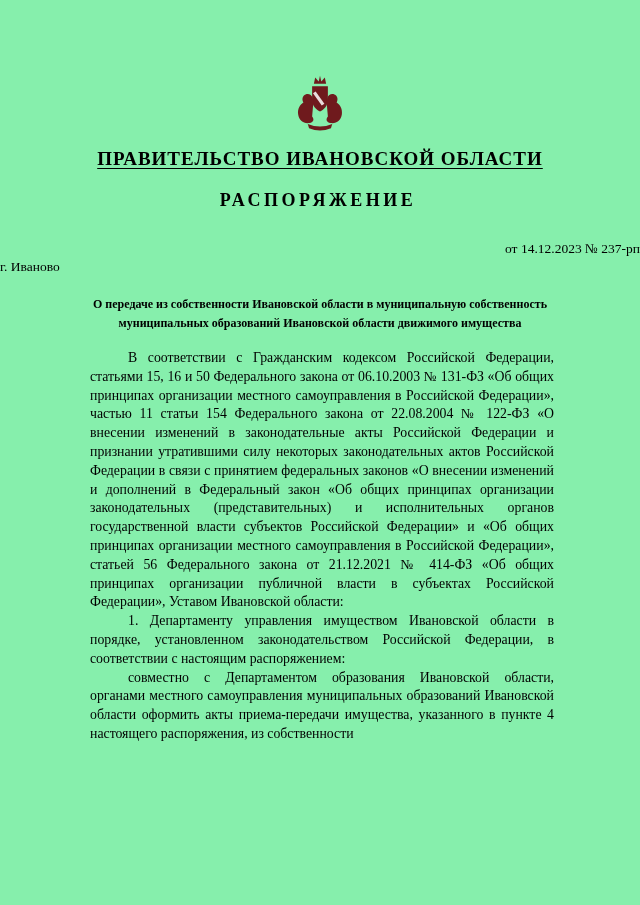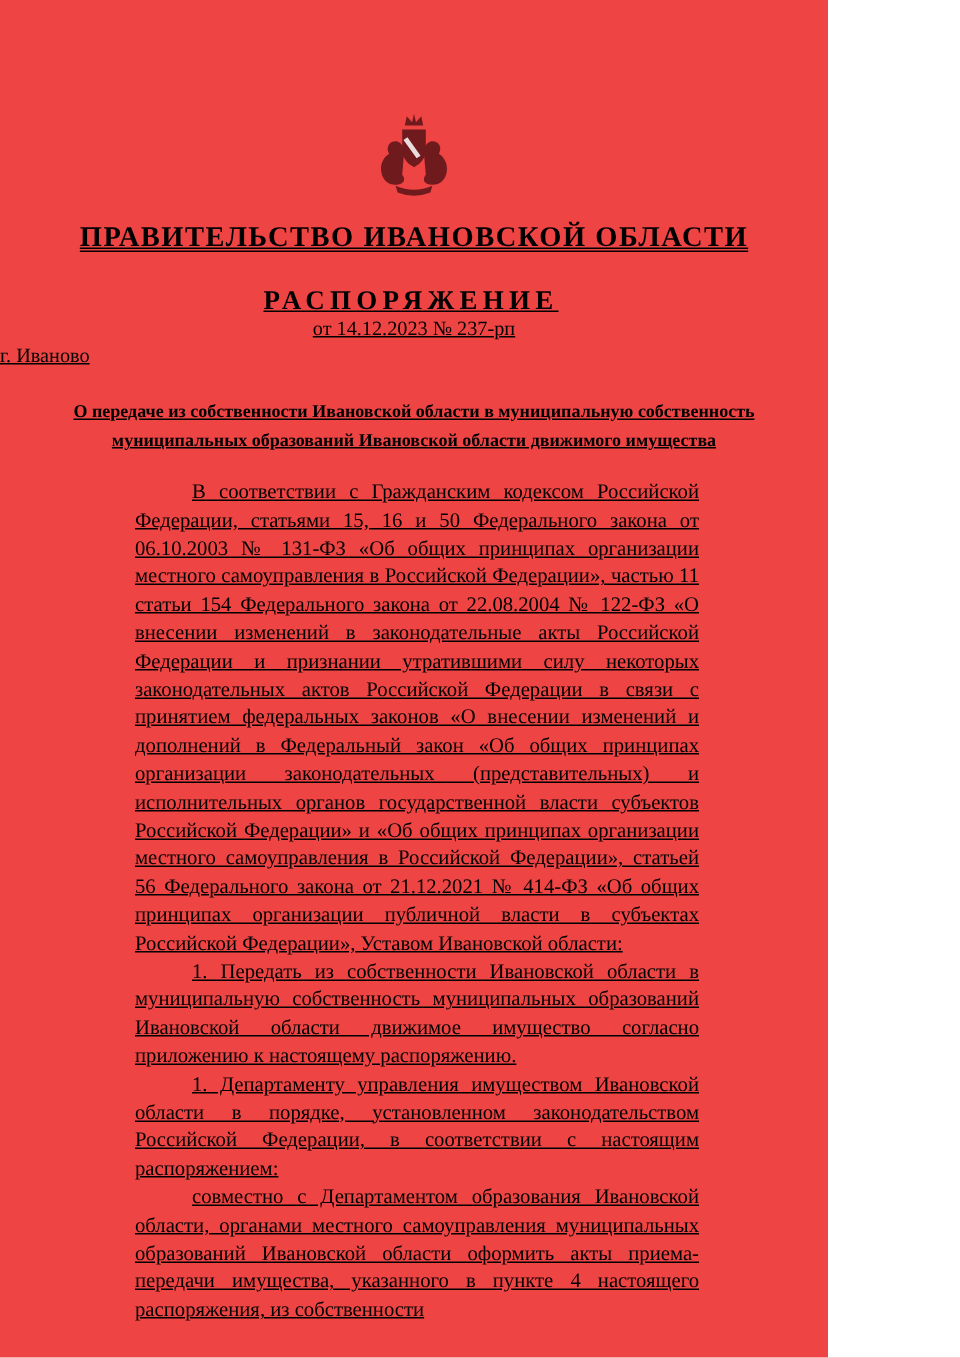--- a/index.html
+++ b/index.html
@@ -2,27 +2,26 @@
 <html><head>
 <meta charset="utf-8">
 <style>
   html, body {
     margin: 0;
     padding: 0;
     background: #ffffff;
   }
   .page {
     position: relative;
-    width: 552px;
+    width: 640px;
     height: 905px;
-    background: #ef4444;
+    background: #86efac;
     font-family: "Liberation Serif", serif;
     color: #000000;
     overflow: hidden;
-    text-decoration: underline;
   }
   .emblem-wrap {
     display: flex;
     justify-content: center;
     padding-top: 72px;
   }
   .authority {
     margin: 16px 0 0 0;
     text-align: center;
     font-size: 19px;
@@ -32,21 +31,22 @@
     text-underline-offset: 3px;
   }
   .doc-type {
     margin: 20px 4px 0 0;
     text-align: center;
     font-size: 18px;
     font-weight: bold;
     letter-spacing: 3.5px;
   }
   .date-line {
-    text-align: center;
+    margin-top: 30px;
+    text-align: right;
     font-size: 13.5px;
   }
   .city-line {
     margin-top: 2px;
     font-size: 13.5px;
   }
   .doc-subject {
     margin: 20px auto 0 auto;
     max-width: 478px;
     text-align: center;
@@ -94,18 +94,17 @@
   <h2 class="doc-type">РАСПОРЯЖЕНИЕ</h2>
 
   <div class="date-line">от 14.12.2023 № 237-рп</div>
 
   <div class="city-line">г. Иваново</div>
 
   <div class="doc-subject">О передаче из собственности Ивановской области в муниципальную собственность муниципальных образований Ивановской области движимого имущества</div>
 
   <div class="doc-body">
     <p>В соответствии с Гражданским кодексом Российской Федерации, статьями 15, 16 и 50 Федерального закона от 06.10.2003 № 131-ФЗ «Об общих принципах организации местного самоуправления в Российской Федерации», частью 11 статьи 154 Федерального закона от 22.08.2004 № 122-ФЗ «О внесении изменений в законодательные акты Российской Федерации и признании утратившими силу некоторых законодательных актов Российской Федерации в связи с принятием федеральных законов «О внесении изменений и дополнений в Федеральный закон «Об общих принципах организации законодательных (представительных) и исполнительных органов государственной власти субъектов Российской Федерации» и «Об общих принципах организации местного самоуправления в Российской Федерации», статьей 56 Федерального закона от 21.12.2021 № 414-ФЗ «Об общих принципах организации публичной власти в субъектах Российской Федерации», Уставом Ивановской области:</p>
-    <p>1. Передать из собственности Ивановской области в муниципальную собственность муниципальных образований Ивановской области движимое имущество согласно приложению к настоящему распоряжению.</p>
     <p>1. Департаменту управления имуществом Ивановской области в порядке, установленном законодательством Российской Федерации, в соответствии с настоящим распоряжением:</p>
     <p>совместно с Департаментом образования Ивановской области, органами местного самоуправления муниципальных образований Ивановской области оформить акты приема-передачи имущества, указанного в пункте 4 настоящего распоряжения, из собственности</p>
   </div>
 
 </div>
 
 </body></html>

